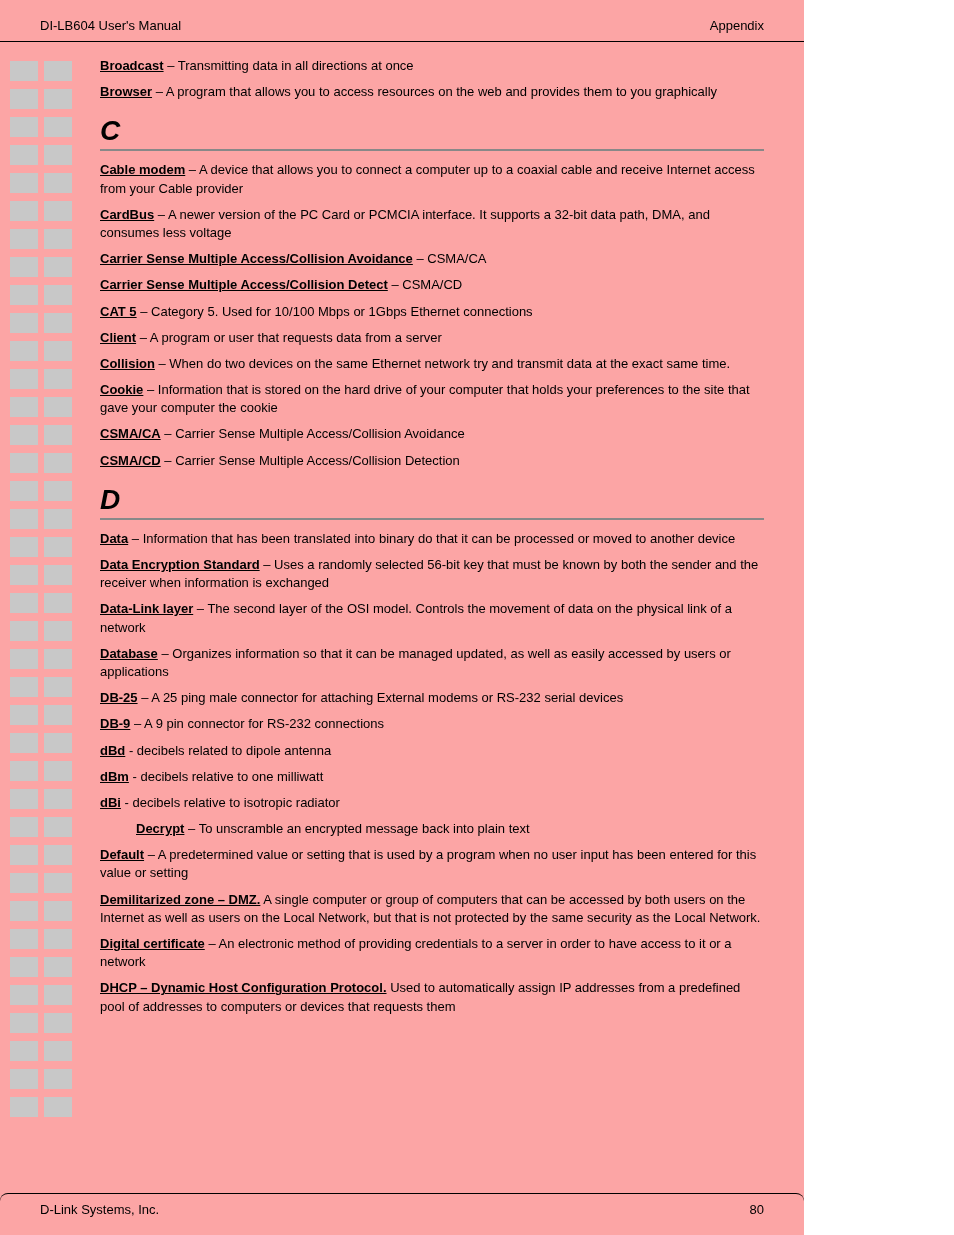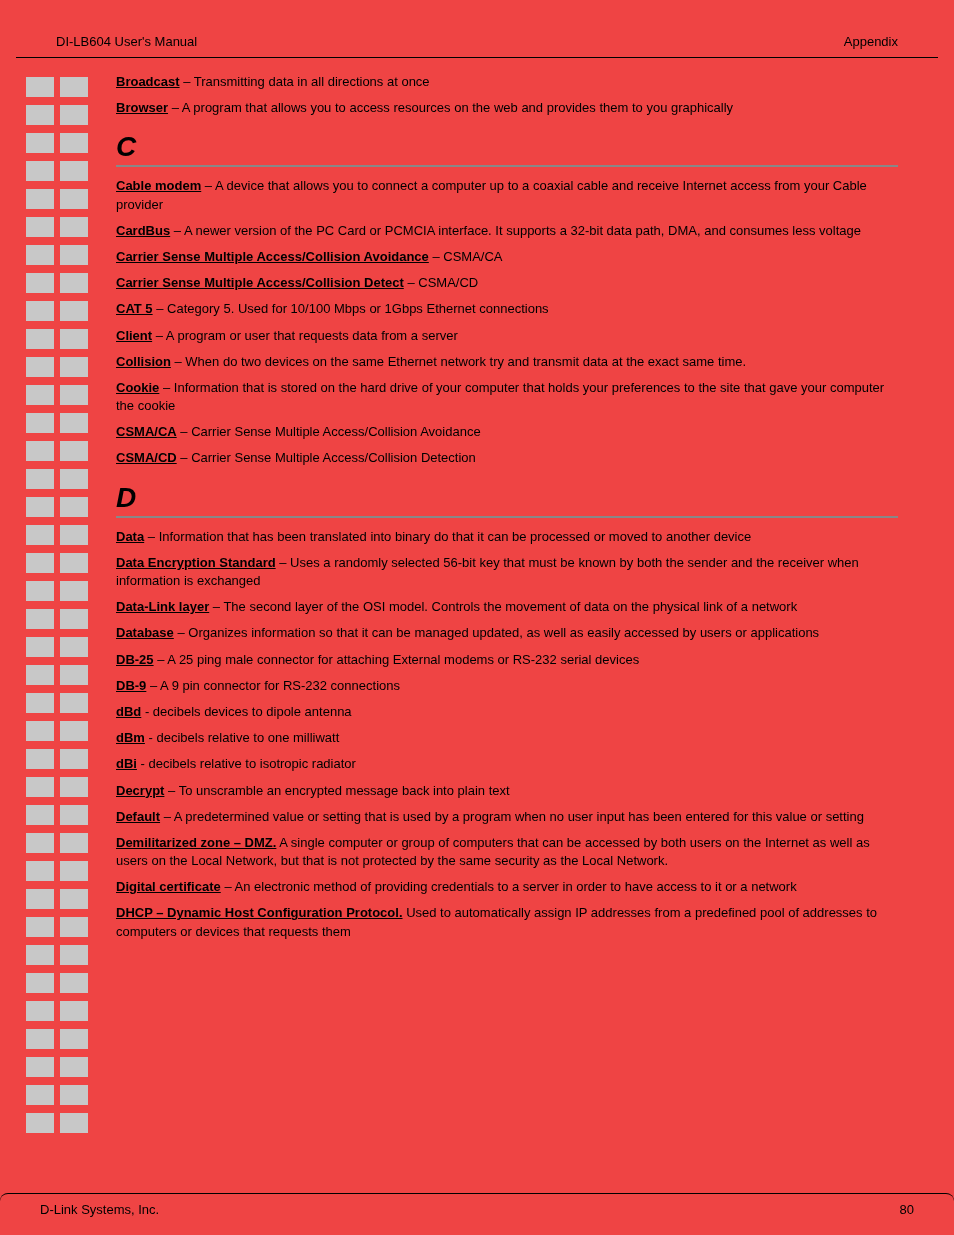--- a/index.html
+++ b/index.html
@@ -11,25 +11,25 @@
     body {
       font-family: Arial, Helvetica, sans-serif;
       font-size: 13px;
       background: #fff;
       color: #000;
       width: 954px;
       min-height: 1235px;
     }
 
     .page {
-      width: 954px;
+      width: 804px;
       min-height: 1235px;
-      padding: 16px;
+      padding: 0;
       position: relative;
-      background: #ef4444;
+      background: #fca5a5;
     }
 
     
     .page-header {
       display: flex;
       justify-content: space-between;
       align-items: center;
       padding: 18px 40px 8px 40px;
       border-bottom: 1px solid #000;
       margin-bottom: 0;
@@ -287,24 +287,24 @@
         <div class="entry"><span style="font-weight: bold; text-decoration: underline; margin-top: 40px;">Cookie</span><span> – Information that is stored on the hard drive of your computer that holds your preferences to the site that gave your computer the cookie</span></div>
         <div class="entry"><span style="font-weight: bold; text-decoration: underline;">CSMA/CA</span><span> – Carrier Sense Multiple Access/Collision Avoidance</span></div>
         <div class="entry"><span style="font-weight: bold; text-decoration: underline;">CSMA/CD</span><span> – Carrier Sense Multiple Access/Collision Detection</span></div>
         <div class="section-heading">D</div>
         <div class="entry"><span style="font-weight: bold; text-decoration: underline;">Data</span><span> – Information that has been translated into binary do that it can be processed or moved to another device</span></div>
         <div class="entry"><span style="font-weight: bold; text-decoration: underline; text-align: right;">Data Encryption Standard</span><span> – Uses a randomly selected 56-bit key that must be known by both the sender and the receiver when information is exchanged</span></div>
         <div class="entry"><span style="font-weight: bold; text-decoration: underline;">Data-Link layer</span><span> – The second layer of the OSI model.  Controls the movement of data on the physical link of a network</span></div>
         <div class="entry"><span style="font-weight: bold; text-decoration: underline;">Database</span><span> – Organizes information so that it can be managed updated, as well as easily accessed by users or applications</span></div>
         <div class="entry"><span style="font-weight: bold; text-decoration: underline;">DB-25</span><span> – A 25 ping male connector for attaching External modems or RS-232 serial devices</span></div>
         <div class="entry"><span style="font-weight: bold; text-decoration: underline;">DB-9</span><span> – A 9 pin connector for RS-232 connections</span></div>
-        <div class="entry"><span style="font-weight: bold; text-decoration: underline;">dBd</span><span> - decibels devices to dipole antenna</span></div>
+        <div class="entry"><span style="font-weight: bold; text-decoration: underline;">dBd</span><span> - decibels related to dipole antenna</span></div>
         <div class="entry"><span style="font-weight: bold; text-decoration: underline;">dBm</span><span> - decibels relative to one milliwatt</span></div>
         <div class="entry"><span style="font-weight: bold; text-decoration: underline;">dBi</span><span> - decibels relative to isotropic radiator</span></div>
-        <div class="entry"><span style="font-weight: bold; text-decoration: underline;">Decrypt</span><span> – To unscramble an encrypted message back into plain text</span></div>
+        <div class="entry"><span style="font-weight: bold; text-decoration: underline; margin-left: 36px;">Decrypt</span><span> – To unscramble an encrypted message back into plain text</span></div>
         <div class="entry"><span style="font-weight: bold; text-decoration: underline; text-align: right;">Default</span><span> – A predetermined value or setting that is used by a program when no user input has been entered for this value or setting</span></div>
         <div class="entry"><span style="font-weight: bold; text-decoration: underline;">Demilitarized zone – DMZ.</span><span>  A single computer or group of computers that can be accessed by both users on the Internet as well as users on the Local Network, but that is not protected by the same security as the Local Network.</span></div>
         <div class="entry"><span style="font-weight: bold; text-decoration: underline;">Digital certificate</span><span> – An electronic method of providing credentials to a server in order to have access to it or a network</span></div>
         <div class="entry"><span style="font-weight: bold; text-decoration: underline;">DHCP – Dynamic Host Configuration Protocol.</span><span>  Used to automatically assign IP addresses from a predefined pool of addresses to computers or devices that requests them</span></div>
       </div>
 
   </div>
 
   <div class="page-footer">
     <span>D-Link Systems, Inc.</span>

